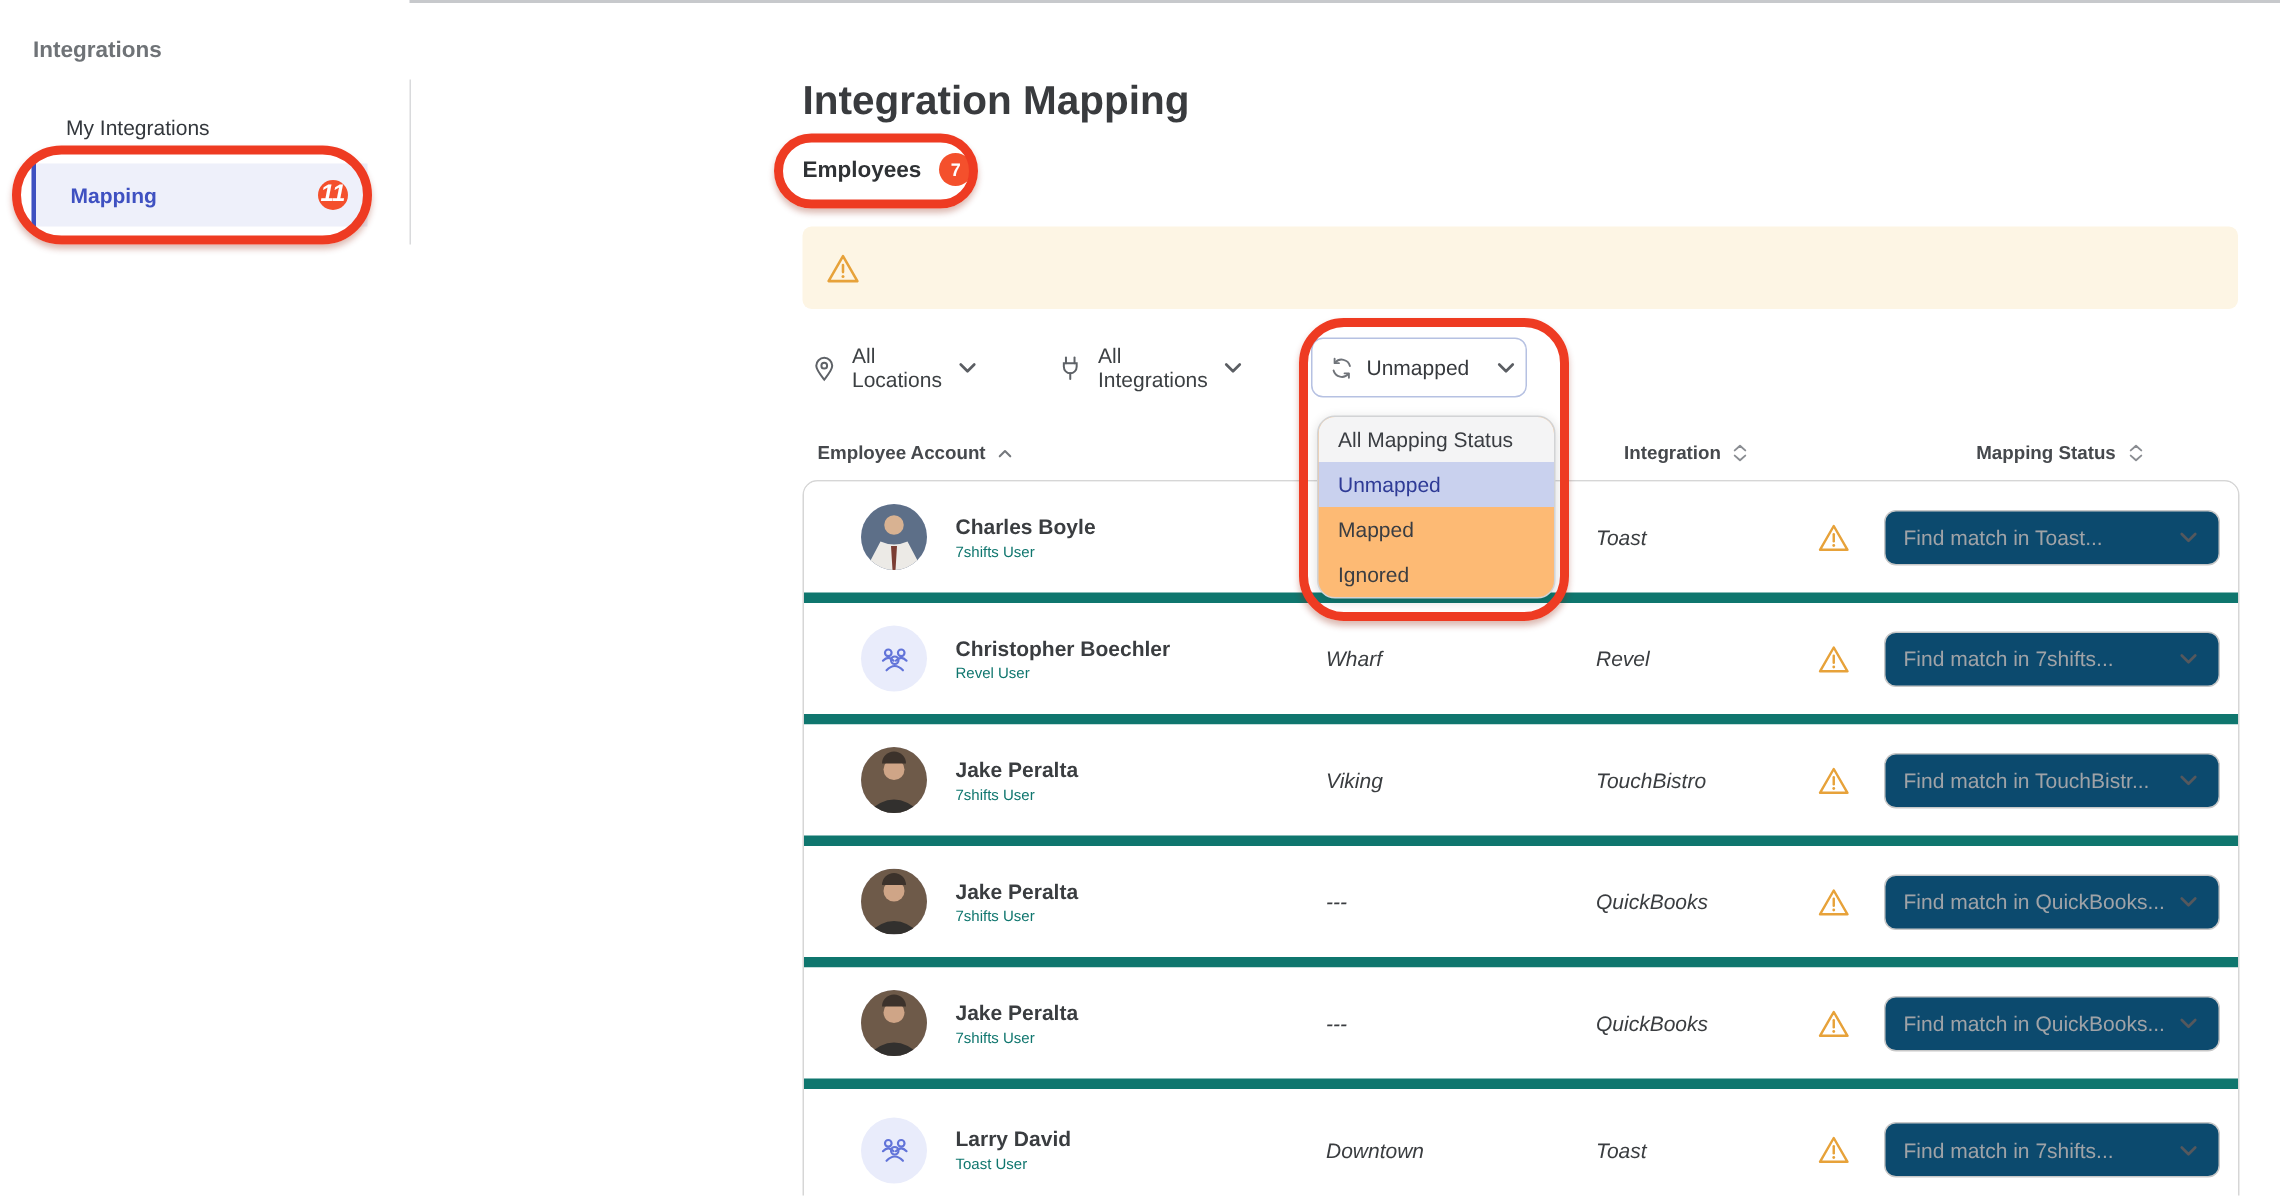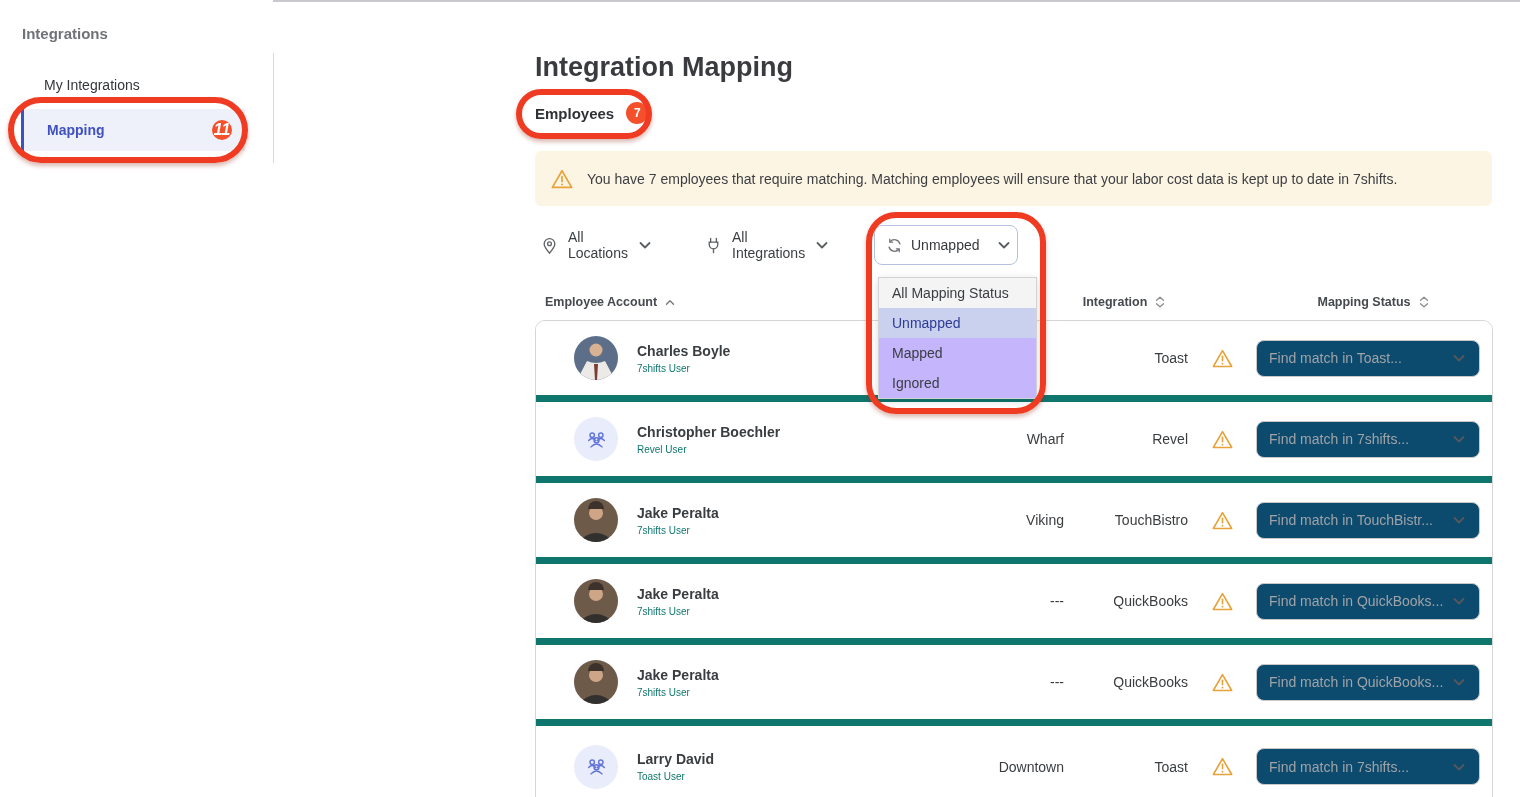--- a/index.html
+++ b/index.html
@@ -42,22 +42,22 @@
   .f-loc { position:absolute; left:5px; }
   .f-int { position:absolute; left:169px; }
   .f-status { position:absolute; left:339px; top:0; width:144px; height:40px; background:#fff;
               border:1.5px solid #b6c1e2; border-radius:8px; display:flex; align-items:center;
               padding:0 10px 0 11px; gap:8px; cursor:text; }
   .f-status .fvalue { font-size:14px; color:#36393d; }
   .cursor-bar { width:1.5px; height:17px; background:#24262a; }
   .f-status .chev { margin-left:auto; }
 
   
-  .dropdown { position:absolute; left:878px; top:277px; width:159px; background:#c4b5fd;
-              border:1px solid #d2d3d5; border-radius:0; box-shadow:0 2px 8px rgba(0,0,0,.14);
+  .dropdown { position:absolute; left:878px; top:277px; width:159px; background:#fdba74;
+              border:1px solid #d2d3d5; border-radius:12px; box-shadow:0 2px 8px rgba(0,0,0,.14);
               z-index:5; overflow:hidden; }
   .dd-item { height:30px; line-height:30px; padding-left:13px; font-size:14px; color:#3a3d42; cursor:pointer; }
   .dd-item.hover { background:#f4f4f5; }
   .dd-item.selected { background:#c9d1ee; color:#2e3a96; }
 
   
   .thead { position:absolute; left:535px; top:291px; width:958px; height:22px; display:grid;
            grid-template-columns:348px 180px 124px 68px 238px; align-items:center; }
   .th { font-size:12.5px; font-weight:bold; color:#46494d; display:flex; align-items:center; gap:6px;text-align:right; }
   .th.first { padding-left:10px; }
@@ -71,21 +71,21 @@
   .cell-avatar { display:flex; justify-content:flex-end; }
   .avatar { width:44px; height:44px; border-radius:50%; overflow:hidden; display:flex;
             align-items:center; justify-content:center; background:#e9ecfb; }
   .avatar svg { display:none; }
   .avatar[data-avatar="photo-boyle"] svg.av-boyle { display:block; }
   .avatar[data-avatar="photo-peralta"] svg.av-peralta { display:block; }
   .avatar[data-avatar="group"] svg.av-group { display:block; }
   .cell-name { padding-left:19px; }
   .emp-name { font-size:14px; font-weight:bold; color:#3a3d40; margin-bottom:4px; }
   .emp-sub { font-size:10px; color:#0f766e; }
-  .cell-center { text-align:right; font-size:14px; color:#3a3d40; }
+  .cell-center { text-align:left; font-size:14px; color:#3a3d40;font-style:italic; }
   .cell-warn { display:flex; justify-content:center; }
   .match-select { width:224px; height:37px; border:1px solid #c8c8c8; border-radius:8px; background:#0c4a6e;
                   display:flex; align-items:center; padding:0 12px; cursor:pointer; }
   .match-select .ph { font-size:14px; color:#a0a3a7; white-space:nowrap; overflow:hidden; }
   .match-select .chev { margin-left:auto; }
 
   
   .annotation { position:absolute; border:6px solid #ee3b22; pointer-events:none; z-index:10;
                 box-shadow:0 3px 4px rgba(140,25,0,.30); }
   .ann-mapping  { left:8px;   top:97px;  width:240px; height:66px;  border-radius:33px; }
@@ -121,21 +121,20 @@
 <div class="tab-underline"></div>
 
 <div class="banner">
   <span class="icon">
     <svg width="22" height="22" viewBox="0 0 22 22">
         <path d="M11 2.8 L20.6 19.4 H1.4 Z" fill="none" stroke="#e7a23a" stroke-width="1.7" stroke-linejoin="round"></path>
         <line x1="11" y1="8.6" x2="11" y2="13.4" stroke="#e7a23a" stroke-width="1.7" stroke-linecap="round"></line>
         <circle cx="11" cy="16.4" r="1" fill="#e7a23a"></circle>
       </svg>
   </span>
-  <span class="banner-text">You have 7 employees that require matching. Matching employees will ensure that your labor cost data is kept up to date in 7shifts.</span>
 </div>
 
 <div class="filters">
   <div class="filter-plain f-loc">
     <span class="icon">
       <svg width="19" height="19" viewBox="0 0 20 20">
           <path d="M10 18c3.2-4 5.6-6.9 5.6-9.7a5.6 5.6 0 1 0-11.2 0C4.4 11.1 6.8 14 10 18z" fill="none" stroke="#5e6267" stroke-width="1.4"></path>
           <circle cx="10" cy="8.2" r="2" fill="none" stroke="#5e6267" stroke-width="1.4"></circle>
         </svg>
     </span>

